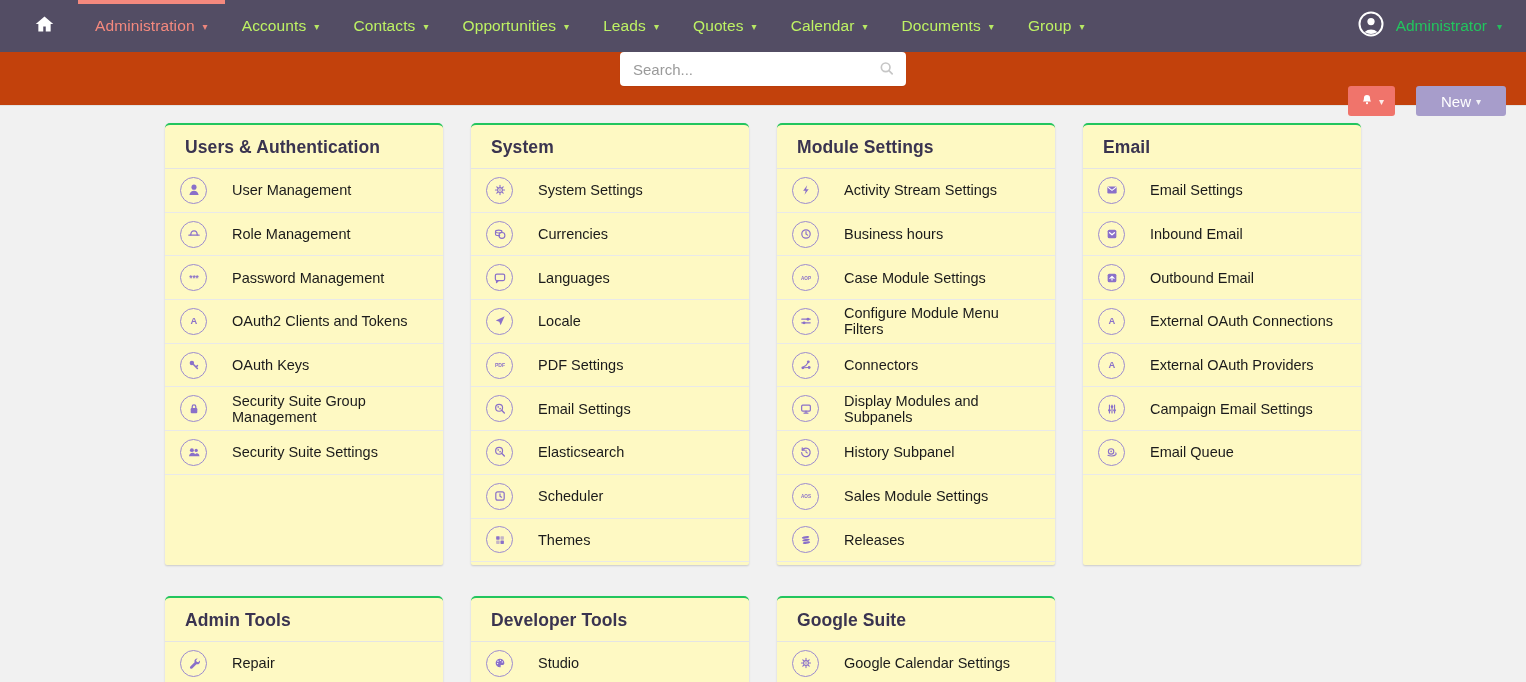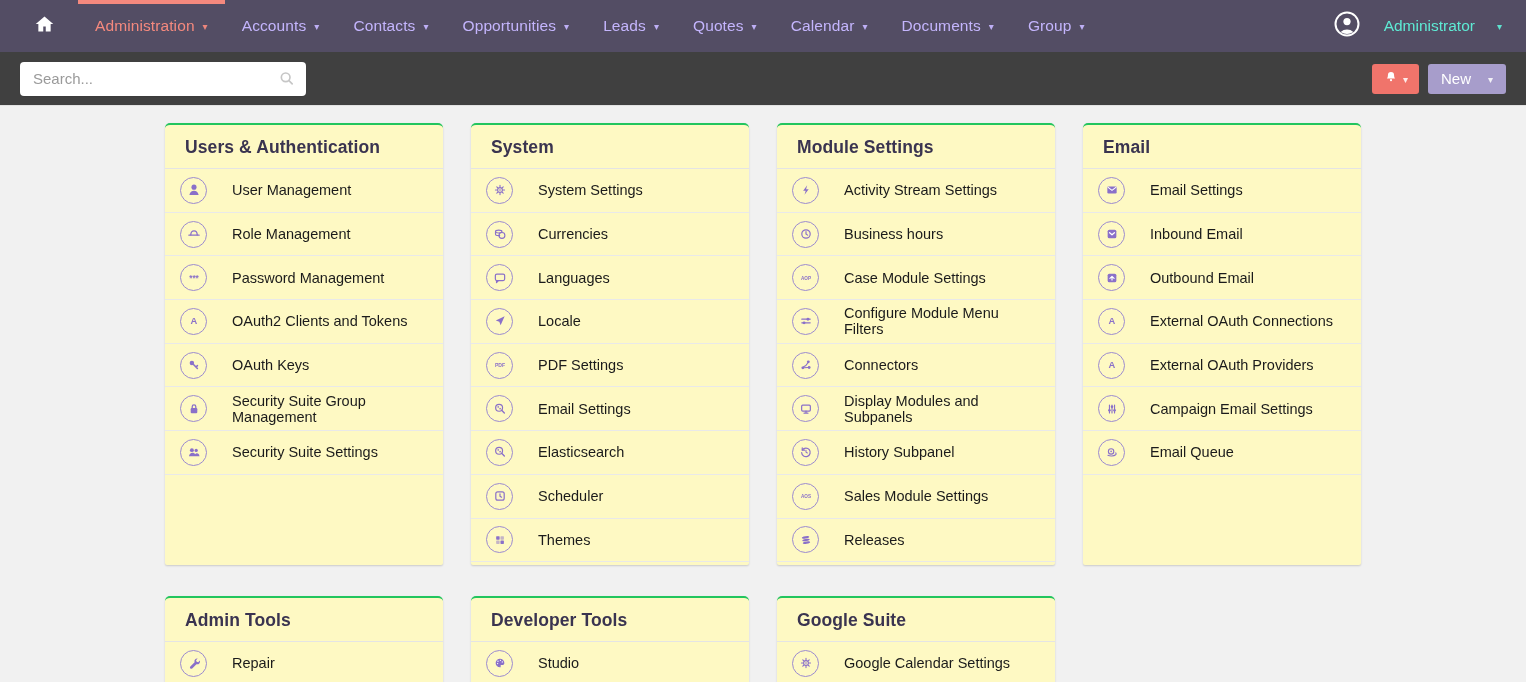--- a/index.html
+++ b/index.html
@@ -4,39 +4,39 @@
 <style>
   * { margin:0; padding:0; box-sizing:border-box; }
   html,body { font-family:"Liberation Sans", sans-serif; }
   .page { width:1526px; height:682px; overflow:hidden; background:#f1f1f1; }
 
   
   .navbar { height:52px; background:#534d64; display:flex; align-items:center; padding:0 20px 0 22px; }
   .home-btn { width:44px; height:52px; display:flex; align-items:center; justify-content:center; cursor:pointer; margin-right:12px; }
   .home-btn svg { width:25px; height:25px; }
   .nav-items { display:flex; height:52px; }
-  .nav-item { position:relative; height:52px; display:flex; align-items:center; gap:8px; padding:0 17px; color:#c4b5fd; font-size:15.5px; cursor:pointer; letter-spacing:.1px; }
+  .nav-item { position:relative; height:52px; display:flex; align-items:center; gap:8px; padding:0 17px; color:#bef264; font-size:15.5px; cursor:pointer; letter-spacing:.1px; }
   .nav-item.active { color:#f5897e;text-align:right; }
   .nav-item.active::before { content:""; position:absolute; top:0; left:0; right:0; height:4px; background:#f5897e; }
   .caret { font-size:10px; line-height:1; opacity:.95; transform:translateY(1px); }
   .nav-spacer { flex:1; }
-  .nav-user { display:flex; align-items:center; gap:22px; color:#5eead4; font-size:15.5px; cursor:pointer; padding-right:4px;justify-content:center; }
+  .nav-user { display:flex; align-items:center; gap:10px; color:#22c55e; font-size:15.5px; cursor:pointer; padding-right:4px;justify-content:center; }
   .nav-user svg { width:30px; height:30px; }
 
   
-  .search-row { height:54px; background:#404040; display:flex; align-items:center; padding:0 20px; border-bottom:1px solid #e2e2e2; }
+  .search-row { height:54px; background:#c2410c; display:flex; align-items:center; padding:0 20px; border-bottom:1px solid #e2e2e2;flex-direction:column; }
   .search-box { position:relative; width:286px; }
   .search-box input { width:100%; height:34px; border:none; border-radius:4px; background:#fff; padding:0 38px 0 13px; font-size:15px; color:#444; outline:none; font-family:"Liberation Sans", sans-serif; box-shadow:0 1px 1px rgba(0,0,0,.06); }
   .search-box input::placeholder { color:#9a9a9a; }
   .search-box .mag { position:absolute; right:9px; top:7px; width:20px; height:20px; }
   .row-actions { margin-left:auto; display:flex; gap:9px; }
   .btn { height:30px; border:none; border-radius:3px; display:flex; align-items:center; justify-content:center; cursor:pointer; font-family:"Liberation Sans", sans-serif; }
   .btn-bell { width:47px; background:#f0746b; gap:4px; }
   .btn-bell svg { width:16px; height:16px; }
-  .btn-new { background:#a79dcb; color:#fff; font-size:15px; gap:17px; padding:0 13px; }
+  .btn-new { background:#a79dcb; color:#fff; font-size:15px; gap:5px; padding:0 25px;margin-left:12px; }
   .btn .caret { color:rgba(255,255,255,.9); }
 
   
   .grid { margin:17px 0 0 165px; display:grid; grid-template-columns:repeat(4,278px); column-gap:28px; row-gap:31px; align-items:start; }
   .panel { background:#fef9c3; border-top:2px solid #22c55e; border-radius:5px 5px 2px 2px; box-shadow:0 1px 2px rgba(0,0,0,.16); overflow:hidden; }
   .panel.r1 { height:442px; }
   .panel.r2 { height:335px; }
   .panel-header { height:44px; line-height:44px; padding:0 20px; font-size:17.5px; font-weight:bold; color:#3a3450; border-bottom:1px solid #e4e4e4; letter-spacing:.1px; }
   .item { display:flex; align-items:center; gap:25px; padding:0 15px; height:43.7px; border-bottom:1px solid #e9e9e9; font-size:14.5px; color:#1b1b1b; cursor:pointer; }
   .ic { width:27px; height:27px; border:1.6px solid #9c8bd0; border-radius:50%; display:flex; align-items:center; justify-content:center; color:#8a70c9; flex:0 0 27px; }

